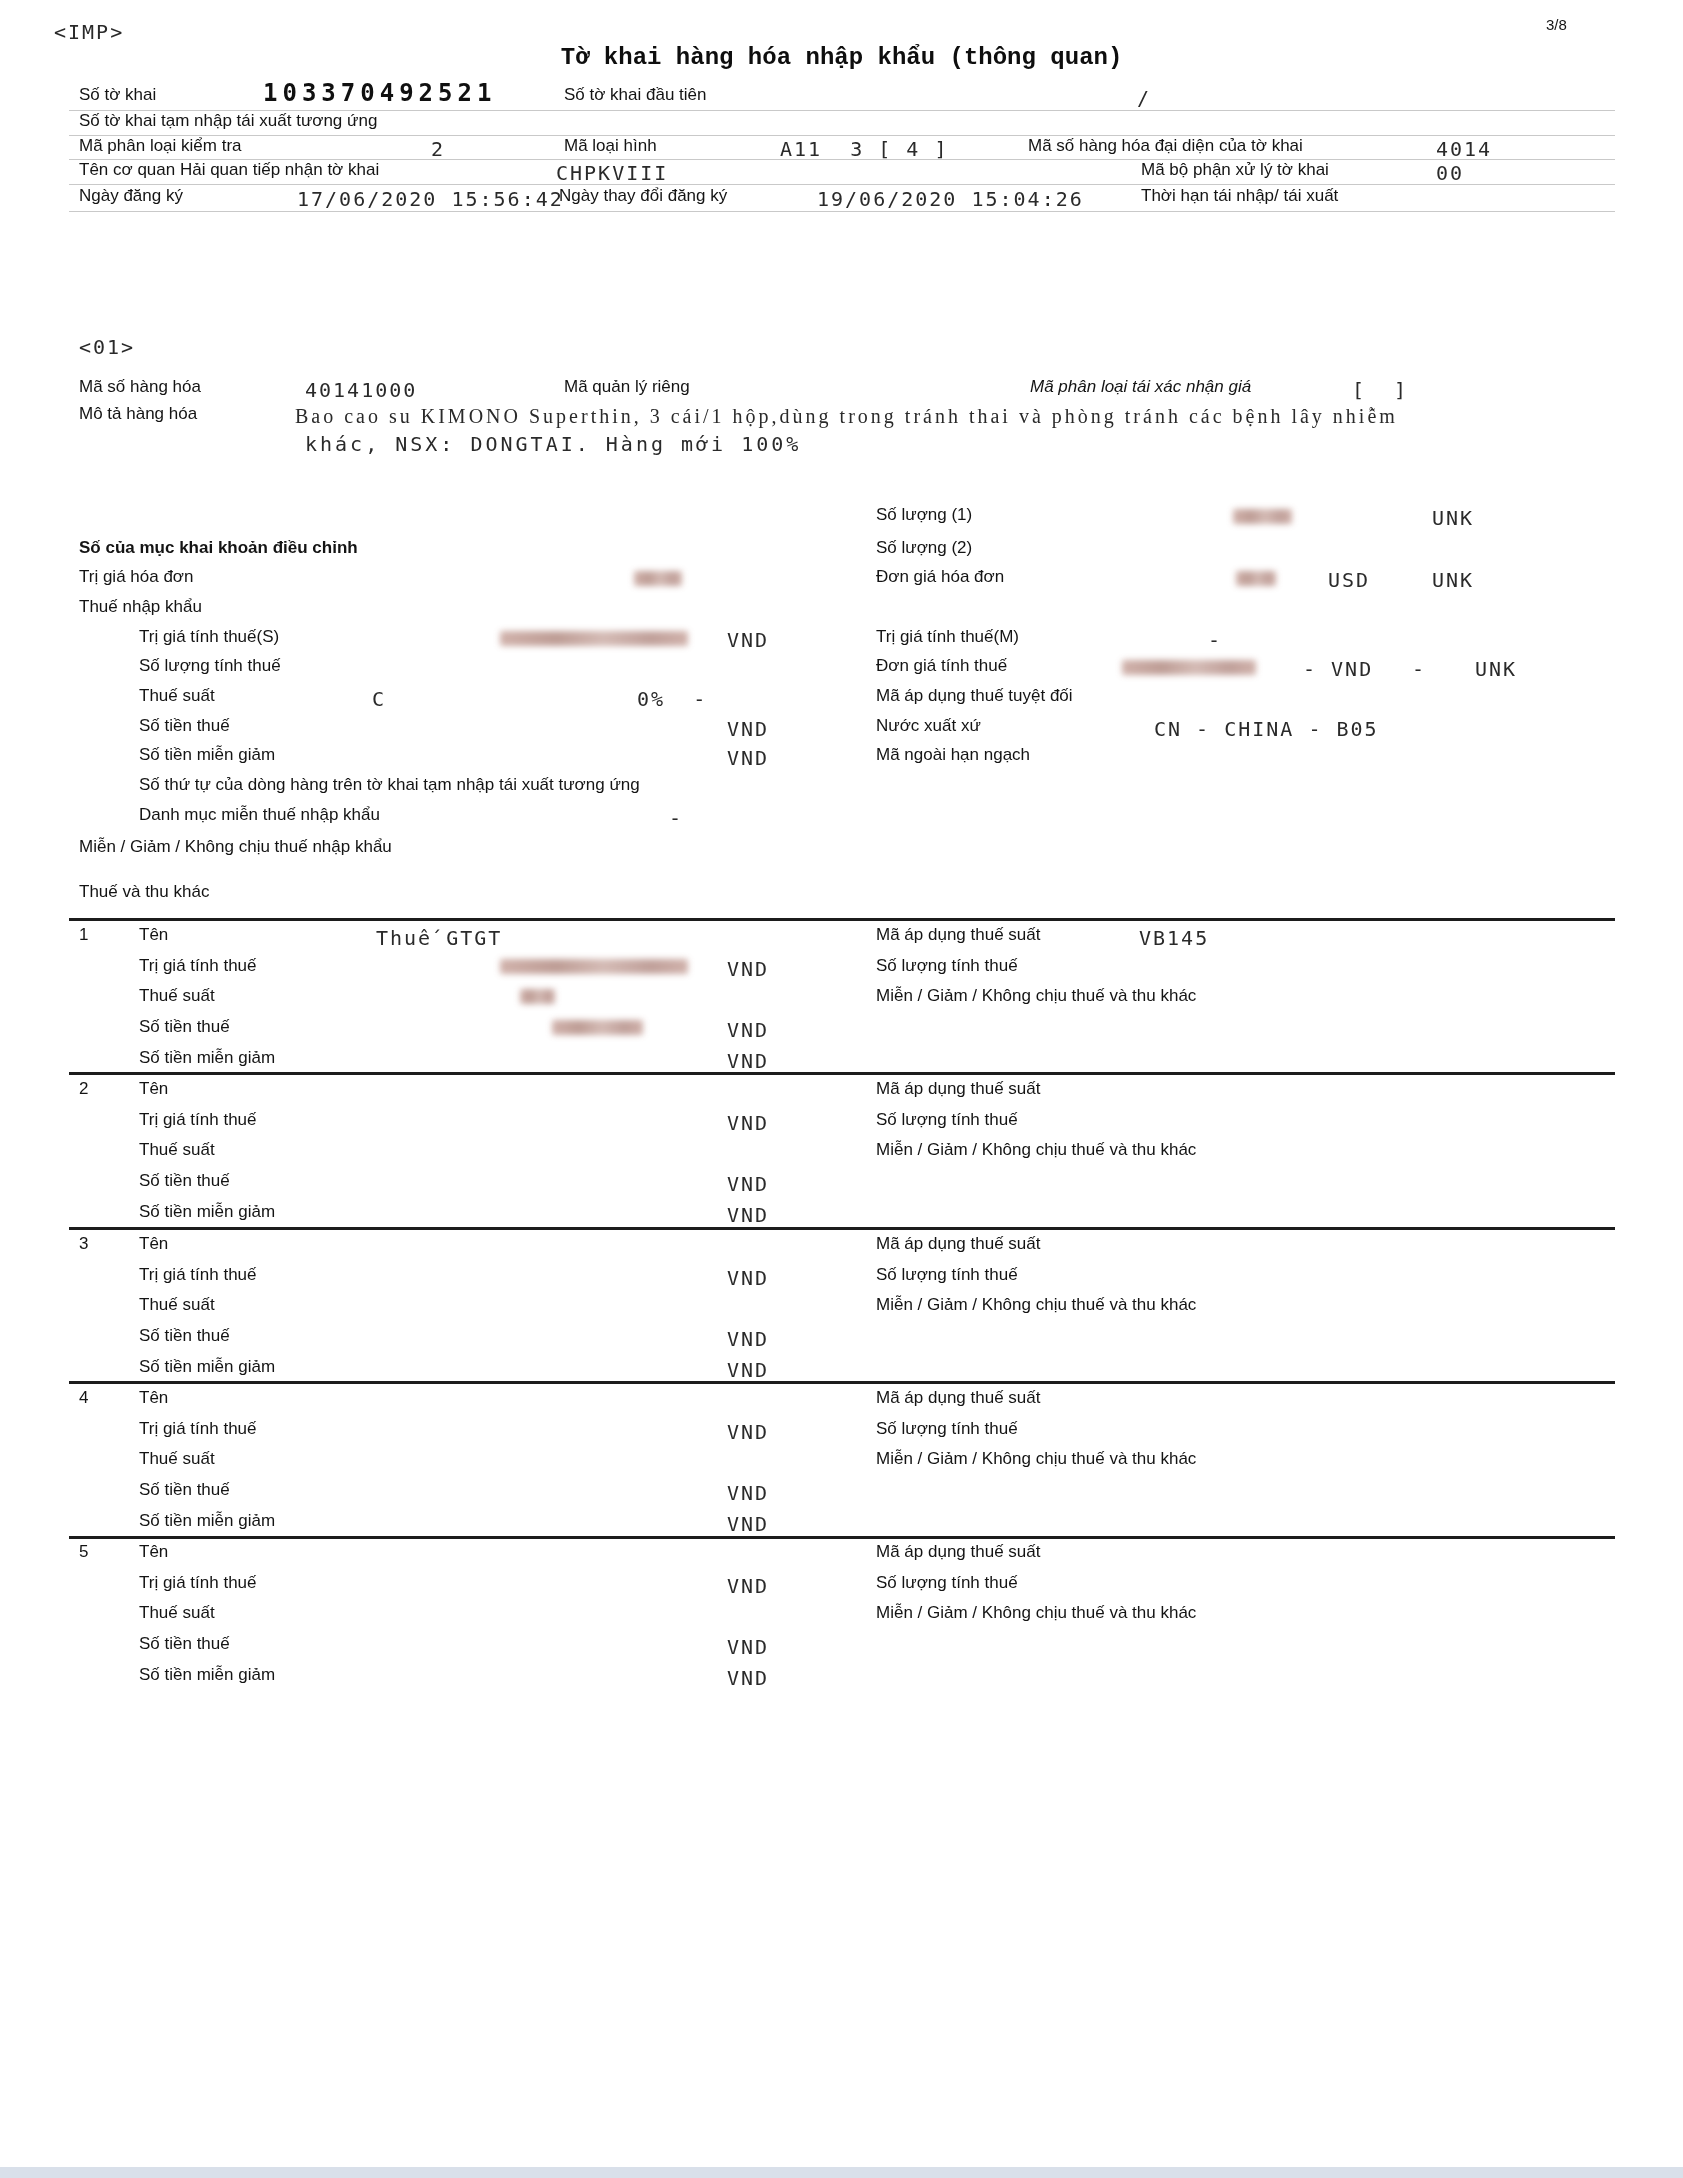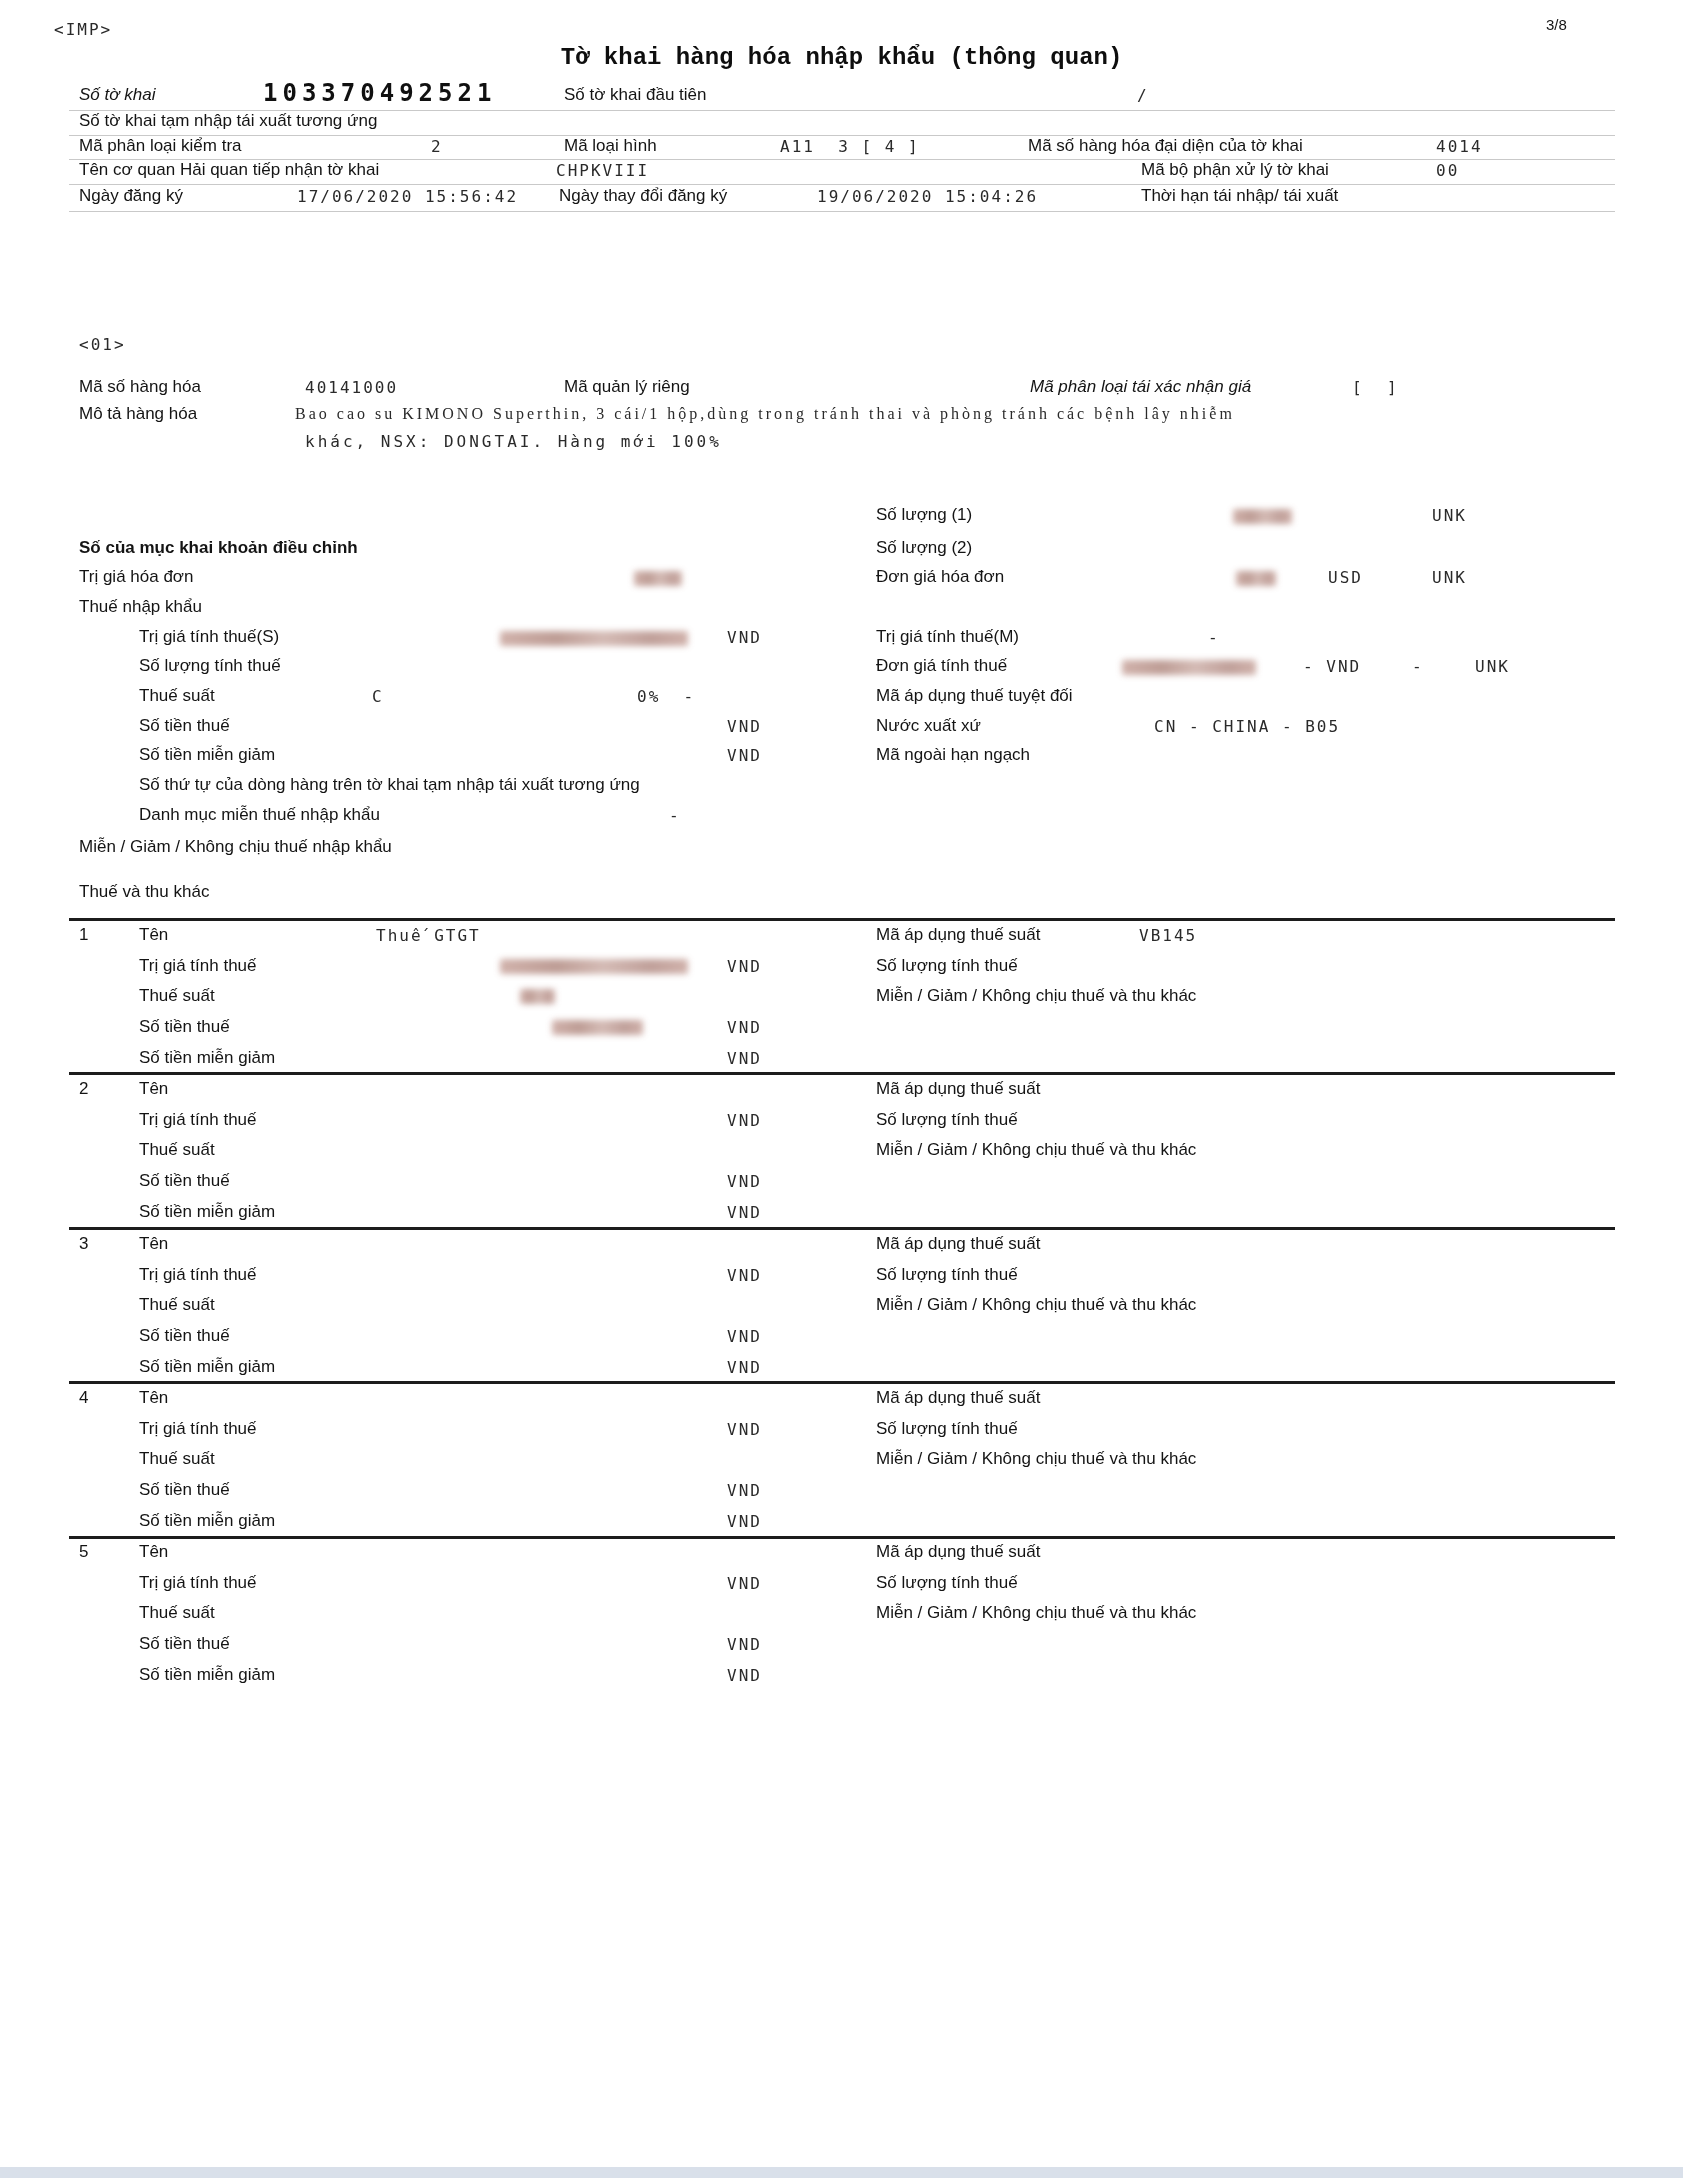--- a/index.html
+++ b/index.html
@@ -4,21 +4,21 @@
 <style>
   * { margin:0; padding:0; box-sizing:border-box; }
   html,body { background:#ffffff; }
   .page {
     position:relative; width:1683px; height:2178px; background:#ffffff;
     overflow:hidden; font-family:"Liberation Sans", sans-serif; color:#161616;
   }
   .abs  { position:absolute; white-space:pre; }
   .sans { font-family:"Liberation Sans", sans-serif; font-size:17px; color:#141414; }
   .small{ font-size:15px; }
-  .mono { font-family:"DejaVu Sans Mono","Liberation Mono",monospace; font-size:16px;
+  .mono { font-family:"DejaVu Sans Mono","Liberation Mono",monospace; font-size:20px;
           letter-spacing:2px; color:#2a2a2a; }
   .desc { letter-spacing:3px; }
   .title{ left:0; width:100%; text-align:center; font-weight:bold; font-size:24px; color:#0e0e0e; }
   .bignum{ font-family:"DejaVu Sans Mono","Liberation Mono",monospace; font-size:24px;
            font-weight:bold; letter-spacing:5px; color:#101010; }
   .hline{ position:absolute; left:69px; width:1546px; height:1px; background:#c9c9c9; }
   .rule { position:absolute; left:69px; width:1546px; height:3px; background:#1c1c1c; }
   .tb   { position:absolute; left:0; width:1683px; height:153px; }
   .redact{
     position:absolute; height:15px; border-radius:2px;
@@ -35,21 +35,21 @@
   <span class="abs mono" style="left:54px;top:20px;">&lt;IMP&gt;</span>
   <span class="abs sans small" style="left:1546px;top:16px;">3/8</span>
   <div class="abs title" style="top:44px;font-family:Liberation Mono, monospace;">Tờ khai hàng hóa nhập khẩu (thông quan)</div>
 
   <div class="hline" style="top:110px;"></div>
   <div class="hline" style="top:135px;"></div>
   <div class="hline" style="top:159px;"></div>
   <div class="hline" style="top:184px;"></div>
   <div class="hline" style="top:211px;"></div>
 
-  <span class="abs sans" style="left:79px;top:85px;font-style:italic;">Số tờ khai</span>
+  <span class="abs sans" style="left:79px;top:85px;">Số tờ khai</span>
   <span class="abs bignum" style="left:263px;top:79px;">103370492521</span>
   <span class="abs sans" style="left:564px;top:85px;">Số tờ khai đầu tiên</span>
   <span class="abs mono" style="left:1137px;top:86px;">/</span>
 
   <span class="abs sans" style="left:79px;top:111px;">Số tờ khai tạm nhập tái xuất tương ứng</span>
 
   <span class="abs sans" style="left:79px;top:136px;">Mã phân loại kiểm tra</span>
   <span class="abs mono" style="left:431px;top:137px;">2</span>
   <span class="abs sans" style="left:564px;top:136px;">Mã loại hình</span>
   <span class="abs mono" style="left:780px;top:137px;">A11  3 [ 4 ]</span>

